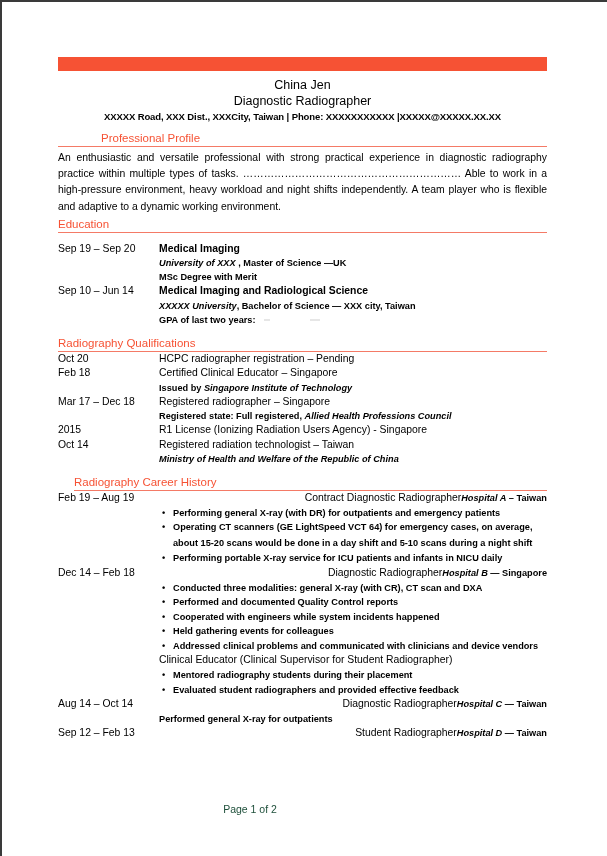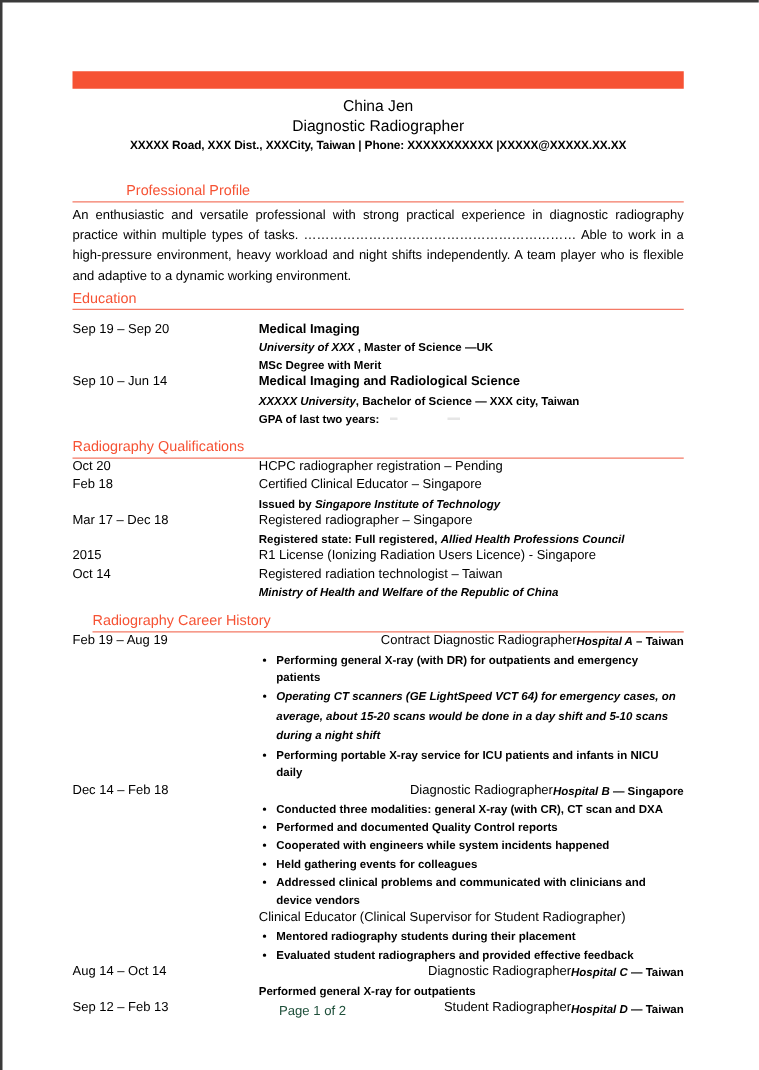--- a/index.html
+++ b/index.html
@@ -15,21 +15,21 @@
   .name { font-size:12.5px; margin-top:7px; line-height:15px; }
   .title { font-size:12.5px; line-height:17px; }
   .contact { font-size:9.5px; font-weight:bold; line-height:14px; letter-spacing:-0.1px; }
   .section-head {
     color:#f65234; font-size:11.5px; border-bottom:1px solid #f47a66;
     line-height:14px; padding-bottom:1px;
   }
   .profile { font-size:10.4px; line-height:16.2px; text-align:justify; margin-top:3px; }
   .row { display:flex; font-size:10.4px; line-height:14.5px; }
   .date { width:101px; flex:none; }
-  .body { flex:1;margin-left:48px; }
+  .body { flex:1; }
   .sub { font-size:9.2px; font-weight:bold; line-height:14px; }
   .sub i { font-weight:bold; }
   .bold { font-weight:bold; }
   .role-line { display:flex; justify-content:flex-end; }
   .place { font-size:9.2px; font-weight:bold; }
   .place i { font-weight:bold; }
   ul { margin:0; padding:0; list-style:none; }
   li { font-size:9.2px; font-weight:bold; line-height:14.6px; position:relative; padding-left:14px; }
   li::before { content:"\2022"; position:absolute; left:3px; top:0; }
   .footer { position:absolute; left:0; width:500px; top:803px; text-align:center; color:#1e4f3a; font-size:10.5px; }
@@ -44,21 +44,21 @@
 
 <div class="page">
   <div class="top-bar"></div>
 
   <div class="hdr">
     <div class="name">China Jen</div>
     <div class="title">Diagnostic Radiographer</div>
     <div class="contact">XXXXX Road, XXX Dist., XXXCity, Taiwan | Phone: XXXXXXXXXXX |XXXXX@XXXXX.XX.XX</div>
   </div>
 
-  <div class="section-head" style="margin-top:22px;padding-left:43px;">Professional Profile</div>
+  <div class="section-head" style="margin-top:7px;padding-left:43px;">Professional Profile</div>
   <div class="profile">An enthusiastic and versatile professional with strong practical experience in diagnostic radiography practice within multiple types of tasks. ……………………………………………………… Able to work in a high-pressure environment, heavy workload and night shifts independently. A team player who is flexible and adaptive to a dynamic working environment.</div>
 
   <div class="section-head" style="margin-top:2px;">Education</div>
   <div style="margin-top:9px;">
     <div class="row">
       <div class="date">Sep 19 – Sep 20</div>
       <div class="body">
         <div class="bold">Medical Imaging</div>
         <div class="sub"><i>University of XXX</i><span> , Master of Science —UK</span></div>
         <div class="sub">MSc Degree with Merit</div>
@@ -92,21 +92,21 @@
     <div class="row">
       <div class="date">Mar 17 – Dec 18</div>
       <div class="body">
         <div>Registered radiographer – Singapore</div>
         <div class="sub"><span>Registered state: Full registered, </span><i>Allied Health Professions Council</i></div>
       </div>
     </div>
     <div class="row">
       <div class="date">2015</div>
       <div class="body">
-        <div>R1 License (Ionizing Radiation Users Licence) - Singapore</div>
+        <div>R1 License (Ionizing Radiation Users Agency) - Singapore</div>
       </div>
     </div>
     <div class="row">
       <div class="date">Oct 14</div>
       <div class="body">
         <div>Registered radiation technologist – Taiwan</div>
         <div class="sub"><i>Ministry of Health and Welfare of the Republic of China</i></div>
       </div>
     </div>
   </div>
@@ -116,21 +116,21 @@
 
     <div class="row">
       <div class="date">Feb 19 – Aug 19</div>
       <div class="body">
         <div class="role-line">
           <span>Contract Diagnostic Radiographer</span>
           <span class="place"><i>Hospital A</i><span> – Taiwan</span></span>
         </div>
         <ul>
           <li>Performing general X-ray (with DR) for outpatients and emergency patients</li>
-          <li style="line-height:15.5px;font-style:italic;">Operating CT scanners (GE LightSpeed VCT 64) for emergency cases, on average, about 15-20 scans would be done in a day shift and 5-10 scans during a night shift</li>
+          <li style="line-height:15.5px;">Operating CT scanners (GE LightSpeed VCT 64) for emergency cases, on average, about 15-20 scans would be done in a day shift and 5-10 scans during a night shift</li>
           <li>Performing portable X-ray service for ICU patients and infants in NICU daily</li>
         </ul>
       </div>
     </div>
 
     <div class="row">
       <div class="date">Dec 14 – Feb 18</div>
       <div class="body">
         <div class="role-line">
           <span>Diagnostic Radiographer</span>

